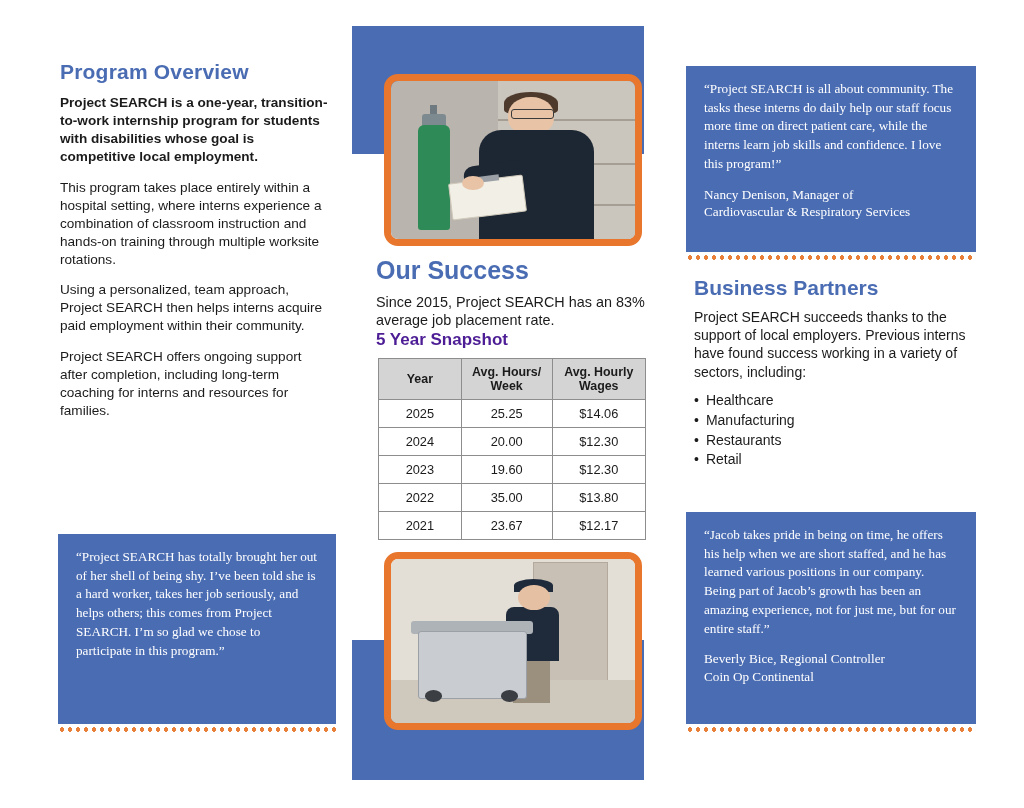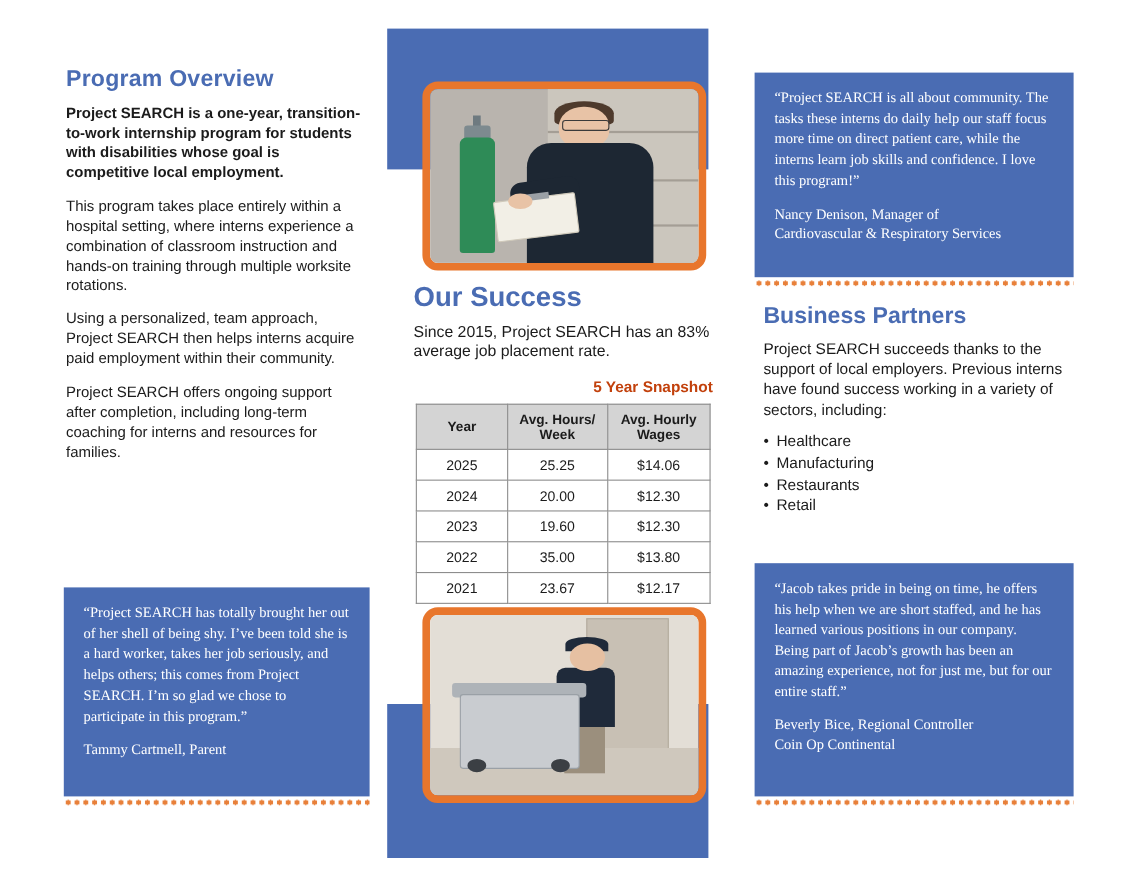--- a/index.html
+++ b/index.html
@@ -122,27 +122,27 @@
   #success-title {
     color: #4a6cb3;
     font-size: 25px;
     font-weight: bold;
     margin: 0 0 8px 0;
   }
   #success-text {
     font-size: 14.4px;
     line-height: 1.28;
     color: #1b1b1b;
-    margin: 0 0 13px 0;
+    margin: 0 0 0 0;
   }
   #snapshot-title {
-    text-align: right;
-    font-size: 14px;
-    font-weight: bold;
-    color: #c2410c;
+    text-align: left;
+    font-size: 17px;
+    font-weight: bold;
+    color: #4c1d95;
     margin: 0 0 8px 0;
   }
   table.snapshot {
     border-collapse: collapse;
     width: 268px;
     margin: 0 auto;
     font-size: 12.8px;
   }
   table.snapshot th, table.snapshot td {
     border: 1px solid #8d8d8d;
@@ -198,21 +198,20 @@
 <div id="left-col">
   <h2 class="section-title">Program Overview</h2>
   <p class="body-text bold">Project SEARCH is a one-year, transition-to-work internship program for students with disabilities whose goal is competitive local employment.</p>
   <p class="body-text">This program takes place entirely within a hospital setting, where interns experience a combination of classroom instruction and hands-on training through multiple worksite rotations.</p>
   <p class="body-text">Using a personalized, team approach, Project SEARCH then helps interns acquire paid employment within their community.</p>
   <p class="body-text">Project SEARCH offers ongoing support after completion, including long-term coaching for interns and resources for families.</p>
 </div>
 
 <div class="quote-box" id="quote-left">
   <div>“Project SEARCH has totally brought her out of her shell of being shy. I’ve been told she is a hard worker, takes her job seriously, and helps others; this comes from Project SEARCH. I’m so glad we chose to participate in this program.”</div>
-  <div class="attrib">Tammy Cartmell, Parent</div>
 </div>
 <div class="dot-rule" id="quote-left-rule"></div>
 
 <div class="photo-frame" id="photo-top">
   <div class="photo-inner">
     <div class="p1-bg"></div>
     <div class="p1-cabinet"></div>
     <div class="p1-cabline" style="left:44%; top:24%; width:56%;"></div>
     <div class="p1-cabline" style="left:44%; top:52%; width:56%;"></div>
     <div class="p1-cabline" style="left:44%; top:78%; width:56%;"></div>

